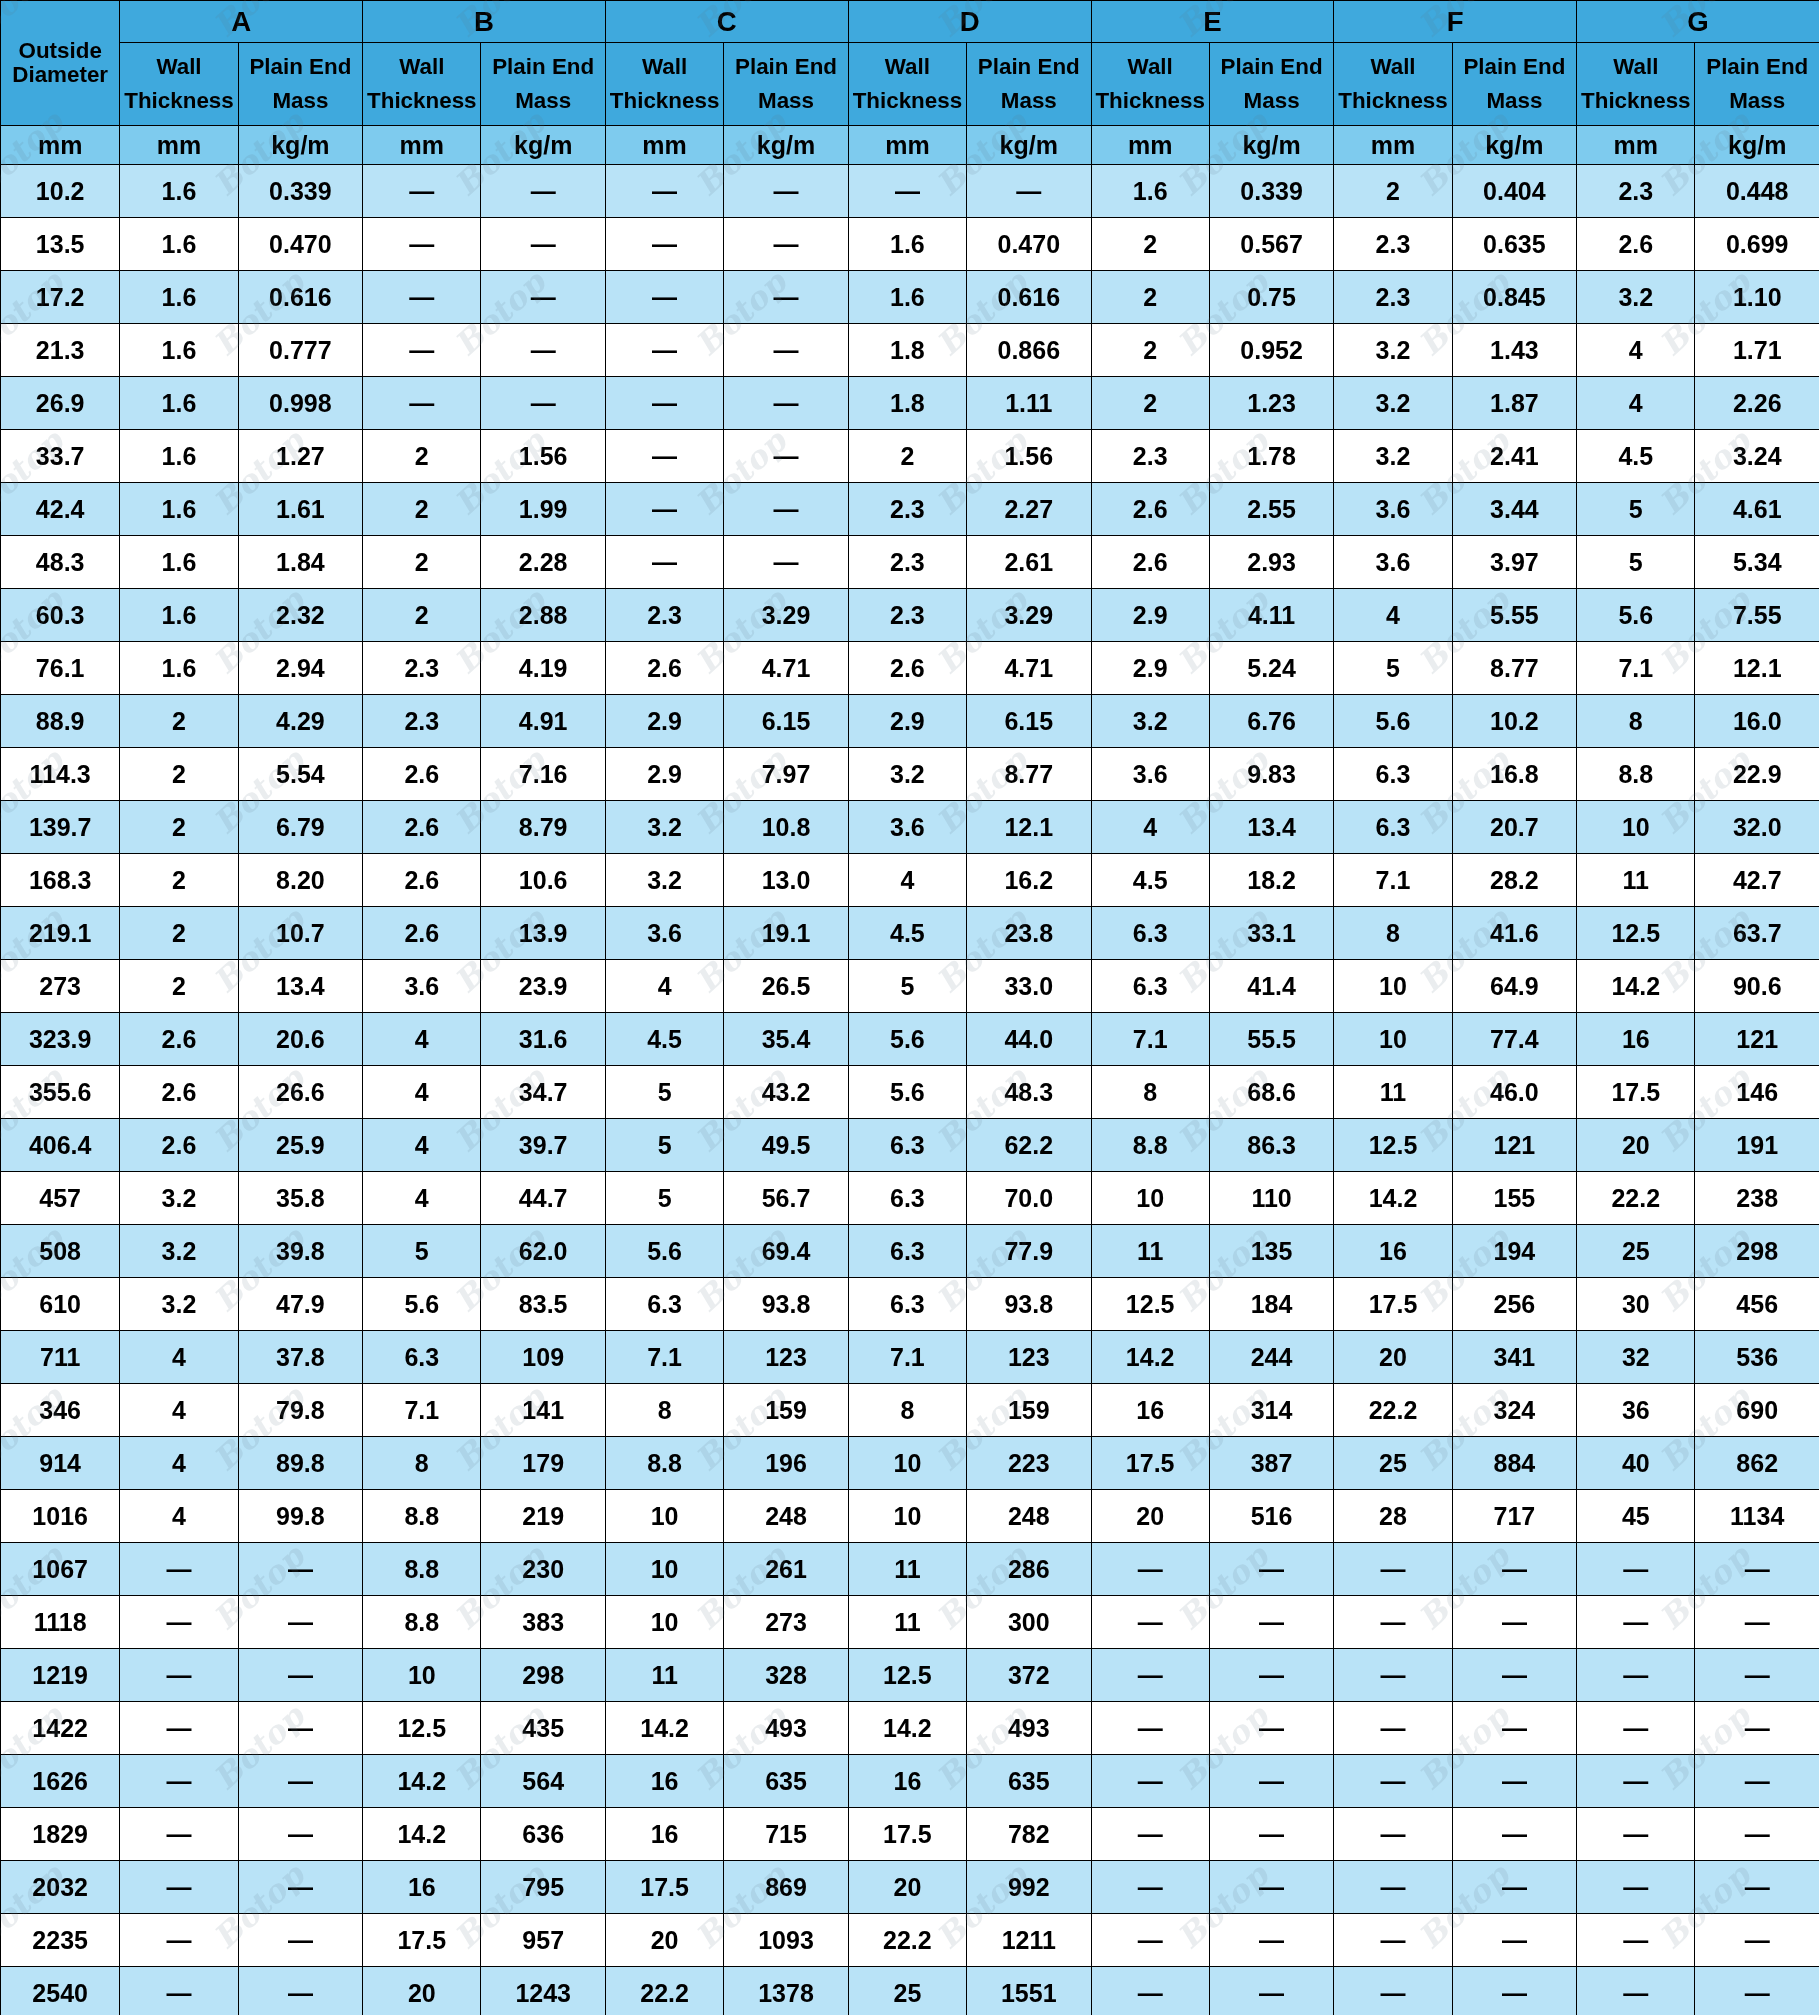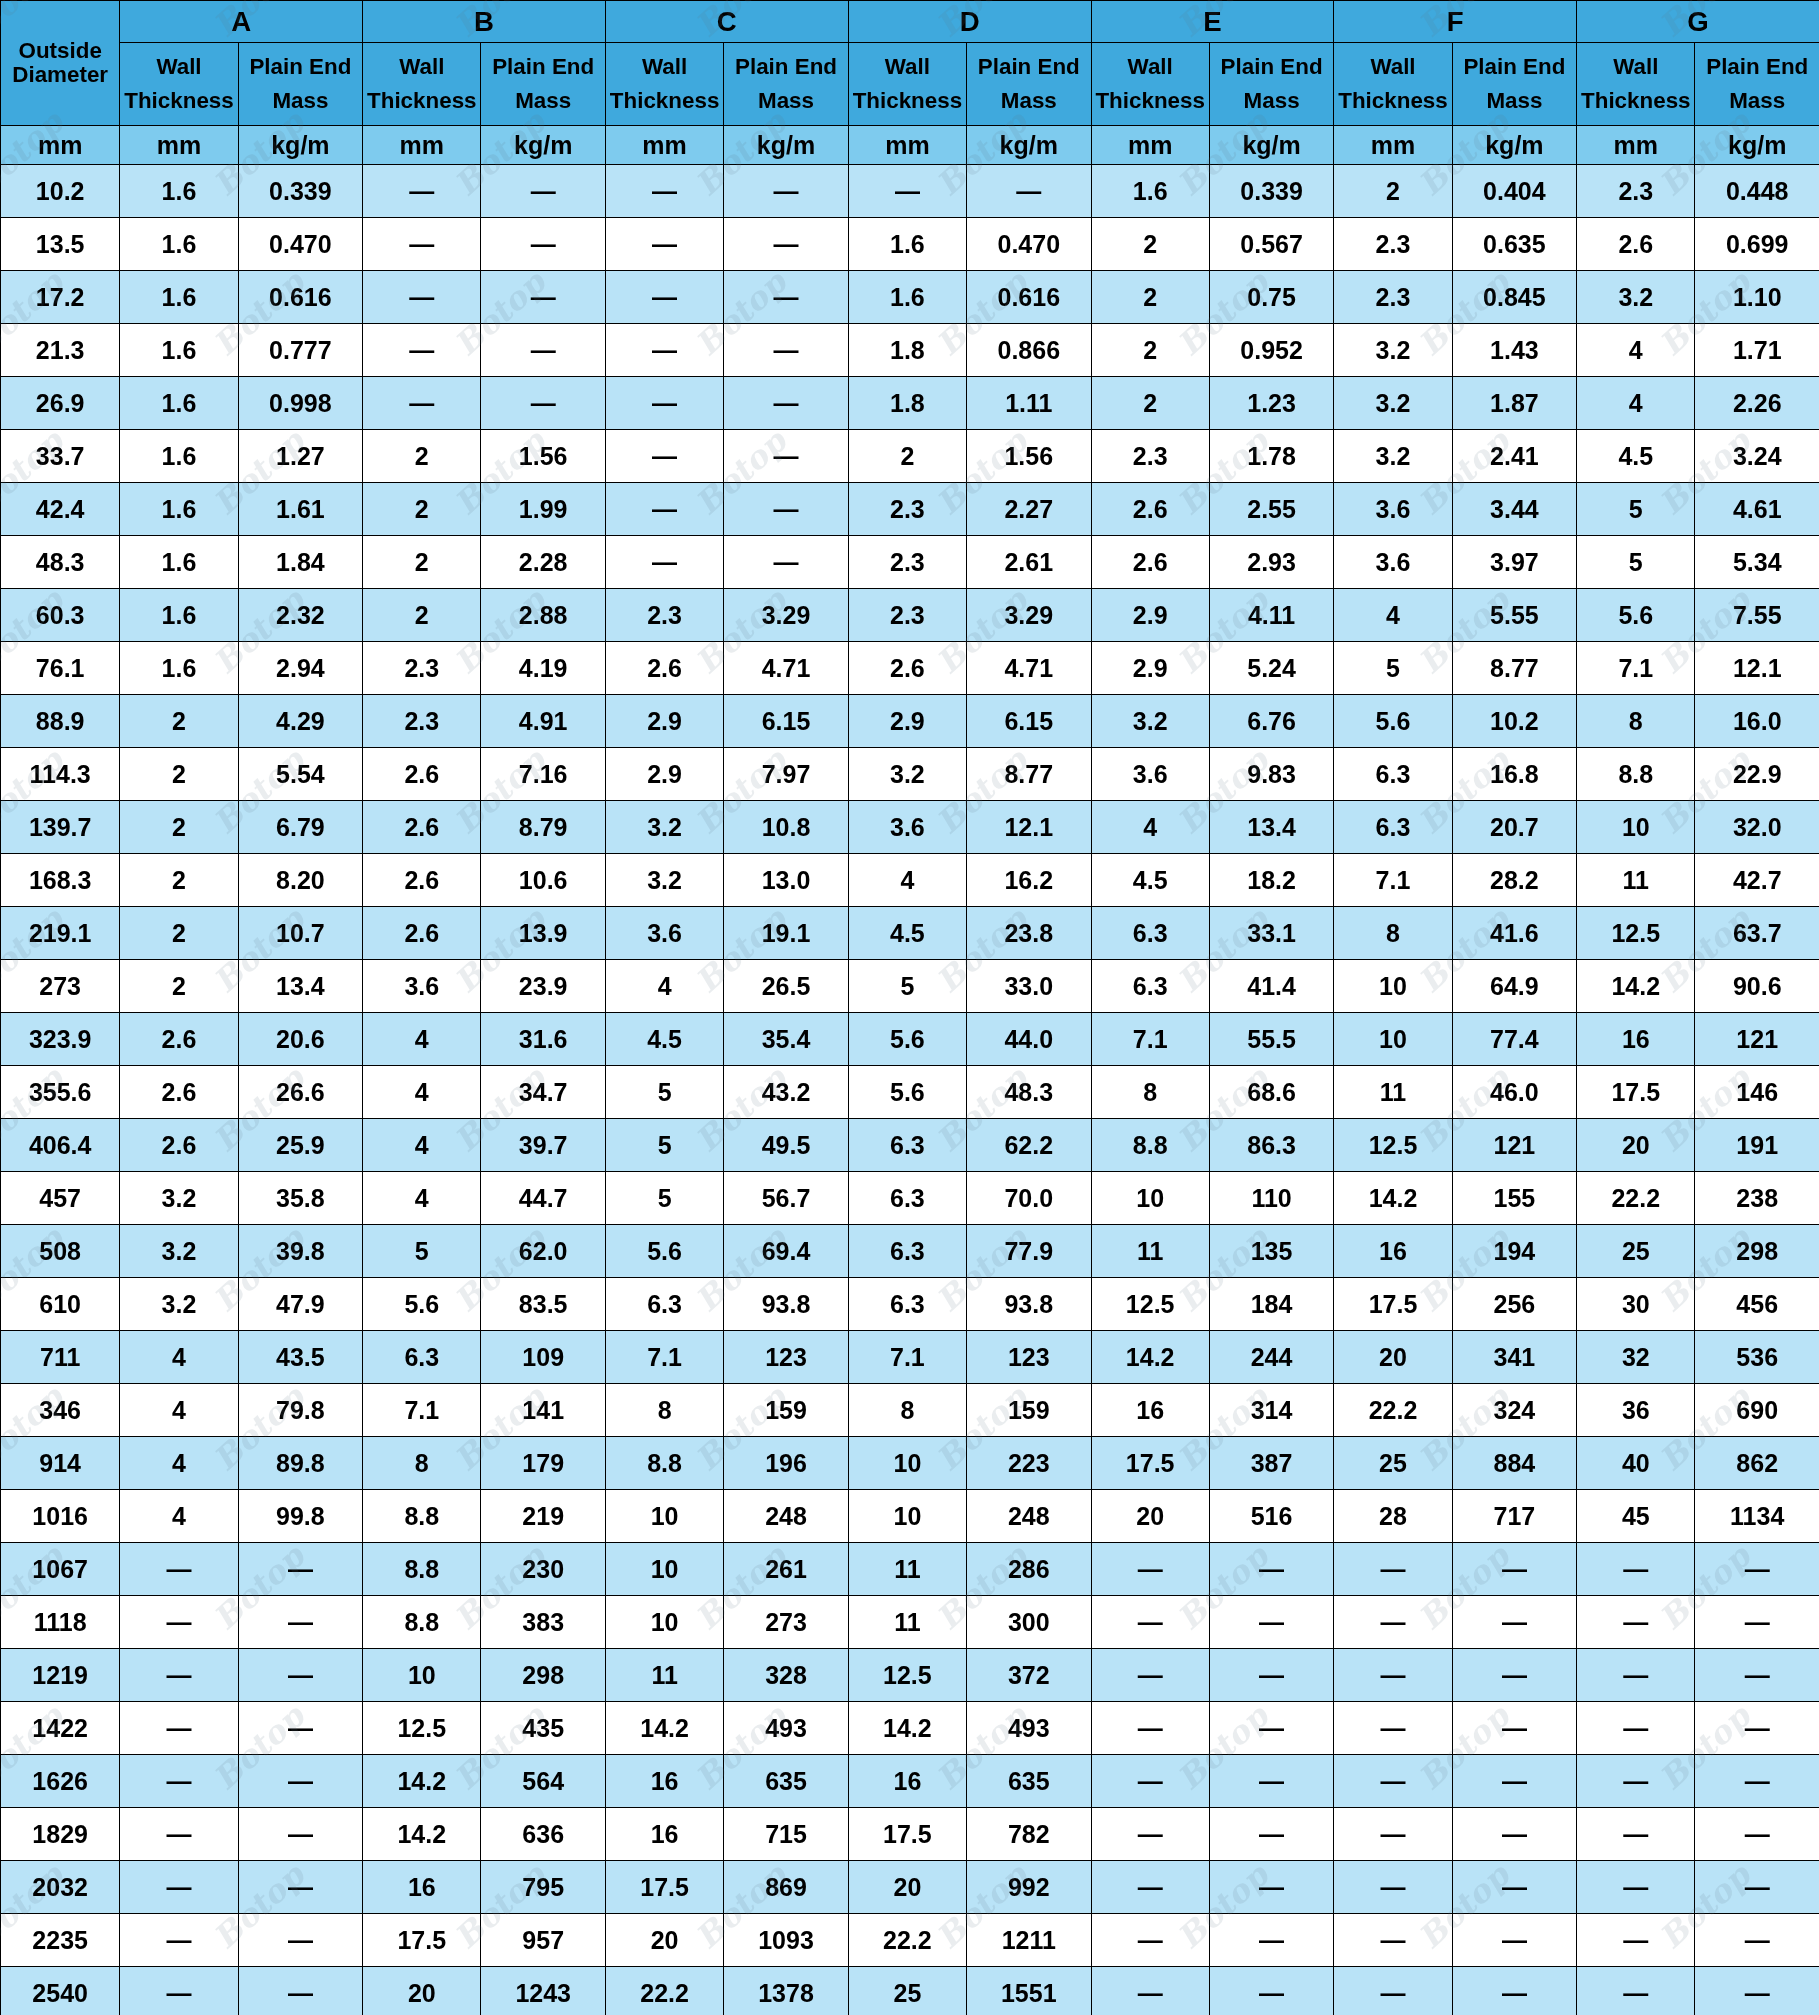--- a/index.html
+++ b/index.html
@@ -541,21 +541,21 @@
           <td>12.5</td>
           <td>184</td>
           <td>17.5</td>
           <td>256</td>
           <td>30</td>
           <td>456</td>
         </tr>
         <tr class="data-row shade">
           <td class="od-cell">711</td>
           <td>4</td>
-          <td>43.5</td>
+          <td>37.8</td>
           <td>6.3</td>
           <td>109</td>
           <td>7.1</td>
           <td>123</td>
           <td>7.1</td>
           <td>123</td>
           <td>14.2</td>
           <td>244</td>
           <td>20</td>
           <td>341</td>

